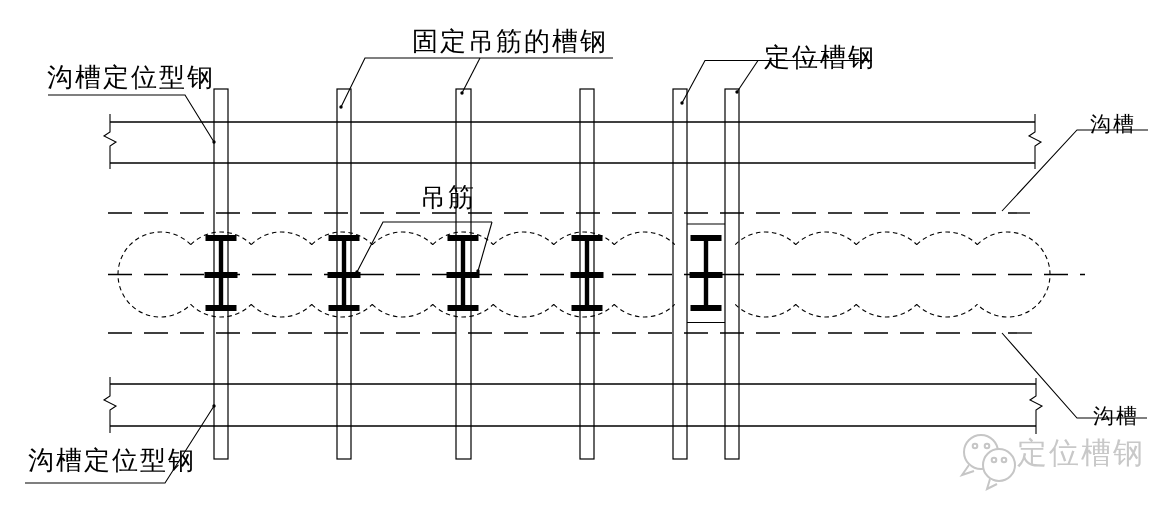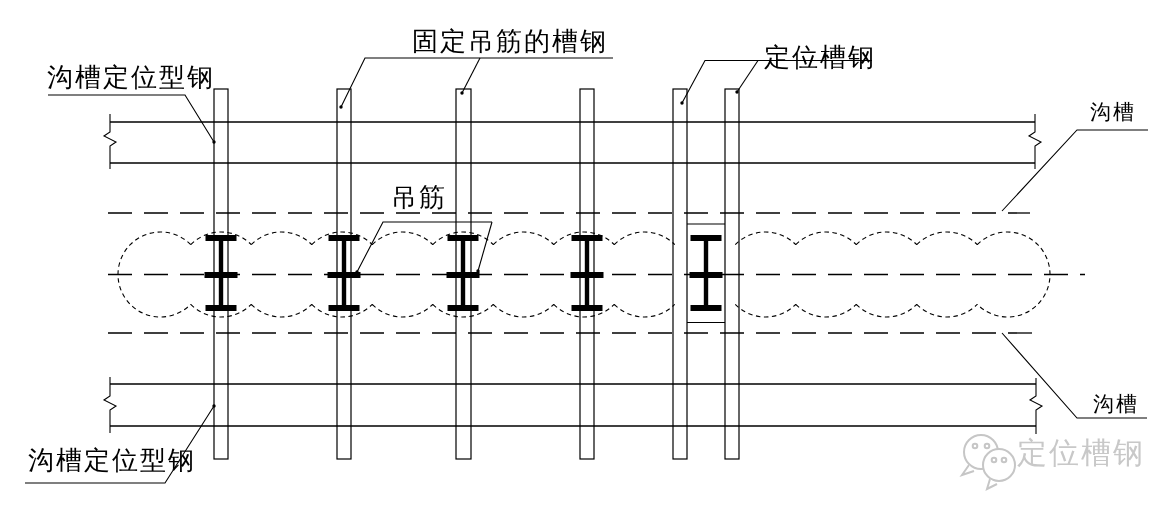--- a/index.html
+++ b/index.html
@@ -12,21 +12,21 @@
   }
   .stage svg{position:absolute;left:0;top:0;}
   .lbl{
     position:absolute;
     color:#000;
     line-height:1;
     white-space:nowrap;
     letter-spacing:2px;
   }
   .lbl-big{font-size:26px;}
-  .lbl-sm{font-size:21px;}
+  .lbl-sm{font-size:21px;margin-top:12px;}
   .wm-text{
     position:absolute;
     font-size:30px;
     letter-spacing:2px;
     color:#c8c8c8;
     line-height:1;
     white-space:nowrap;
   }
 </style>
 </head>
@@ -138,18 +138,18 @@
       <circle cx="999" cy="465" r="16"></circle>
       <path d="M990 479 l-3 10 l10 -5"></path>
       <circle cx="994" cy="460" r="2.3" fill="none"></circle>
       <circle cx="1004" cy="460" r="2.3" fill="none"></circle>
     </g>
   </svg>
 
   <div class="lbl lbl-big" style="left:47px;top:64px">沟槽定位型钢</div>
   <div class="lbl lbl-big" style="left:412px;top:28px">固定吊筋的槽钢</div>
   <div class="lbl lbl-big" style="left:764px;top:44px">定位槽钢</div>
-  <div class="lbl lbl-big" style="left:391px;top:184px">吊筋</div>
+  <div class="lbl lbl-big" style="left:420px;top:184px">吊筋</div>
   <div class="lbl lbl-sm" style="left:1090px;top:101px">沟槽</div>
   <div class="lbl lbl-sm" style="left:1093px;top:393px">沟槽</div>
   <div class="lbl lbl-big" style="left:28px;top:447px">沟槽定位型钢</div>
   <div class="wm-text" style="left:1017px;top:438px">定位槽钢</div>
 </div>
 
 </body></html>

